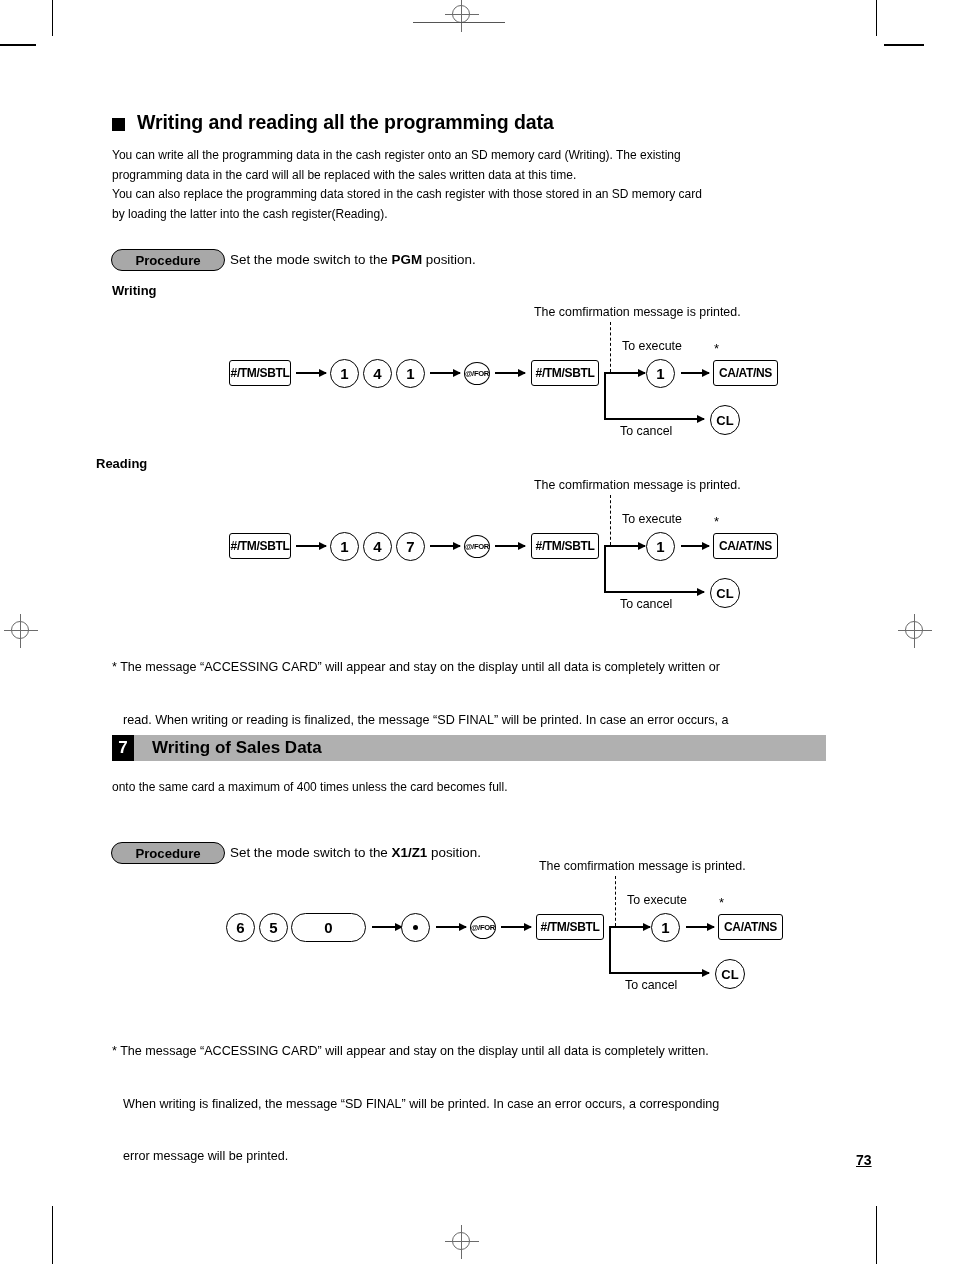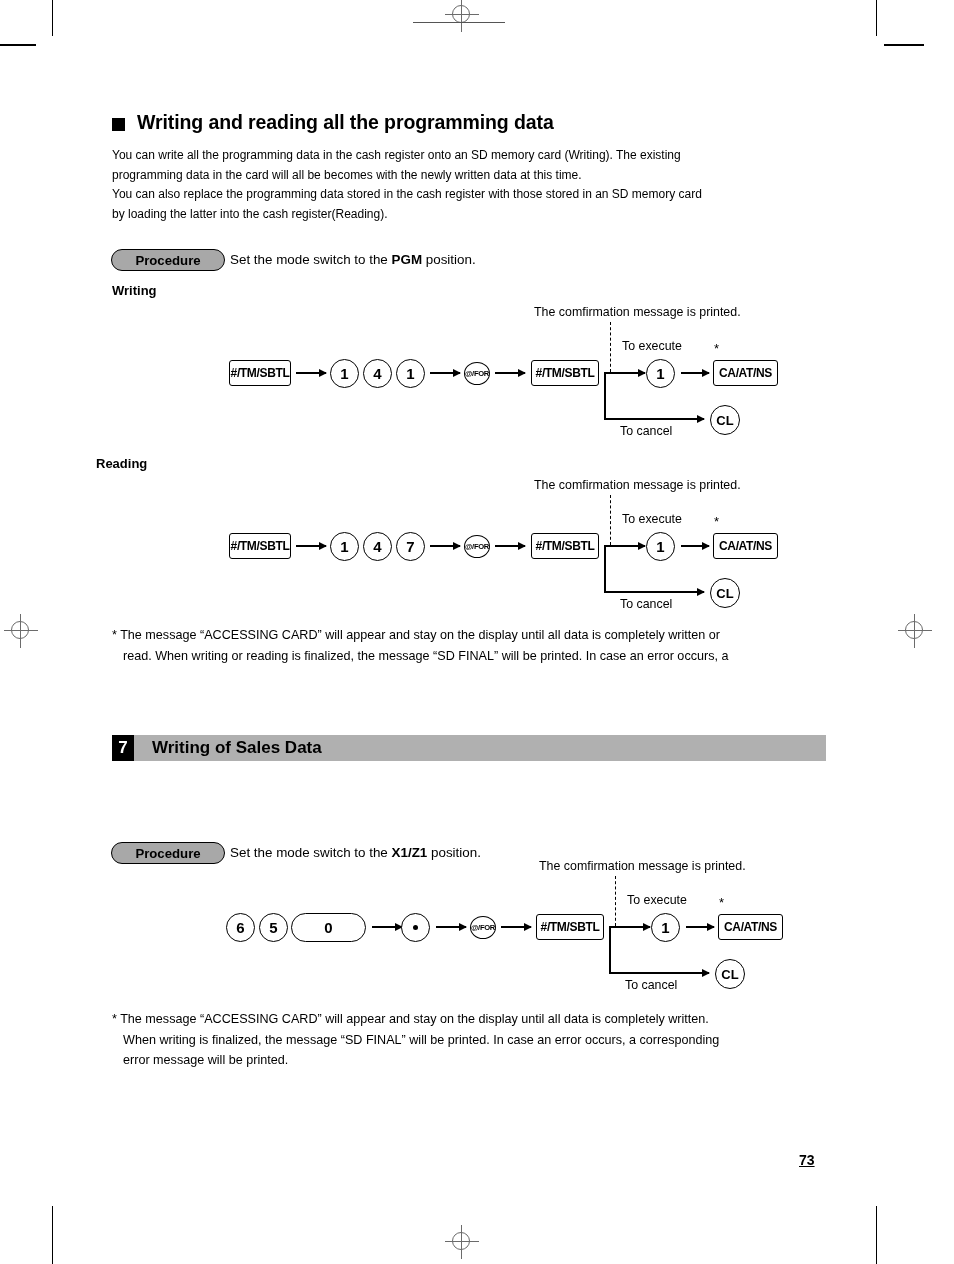--- a/index.html
+++ b/index.html
@@ -60,21 +60,21 @@
   }
   .sec-bar{
     position:absolute;height:26px;background:#b0b0b0;
   }
   .sec-title{
     position:absolute;font-size:17px;font-weight:bold;color:#000;
   }
 
   
   .note{position:absolute;font-size:12.6px;line-height:20.5px;}
-  .note div{white-space:nowrap;}
+  .note div{white-space:nowrap;margin-top:32px;}
   .note .ind{padding-left:11px;}
 
   .pageno{position:absolute;font-size:14px;font-weight:bold;}
 
   
   .diagram{position:absolute;}
   .key{
     position:absolute;box-sizing:border-box;border:1.5px solid #000;
     display:flex;align-items:center;justify-content:center;
     background:#fff;color:#000;font-weight:bold;line-height:1;
@@ -132,21 +132,21 @@
       <div class="ring"></div>
   </div>
 
   <div class="head-rule"></div>
 
   <div class="h-square"></div>
   <div class="h1">Writing and reading all the programming data</div>
 
   <div class="body-p" style="left:112px;top:146px;width:730px;">
     <div>You can write all the programming data in the cash register onto an SD memory card (Writing). The existing</div>
-    <div>programming data in the card will all be becomes with the newly written data at this time.</div>
+    <div>programming data in the card will all be replaced with the sales written data at this time.</div>
     <div>You can also replace the programming data stored in the cash register with those stored in an SD memory card</div>
     <div>by loading the latter into the cash register(Reading).</div>
   </div>
 
   <div class="proc" style="left:111px;top:249px;">
     <span>Procedure</span>
   </div>
   <div class="proc-text" style="left:230px;top:252px;">
     <span>Set the mode switch to the </span><b>PGM</b><span> position.</span>
   </div>
@@ -218,20 +218,21 @@
   <div class="note" style="left:112px;top:625px;width:740px;">
     <div>* The message “ACCESSING CARD” will appear and stay on the display until all data is completely written or</div>
     <div class="ind">read. When writing or reading is finalized, the message “SD FINAL” will be printed. In case an error occurs, a</div>
   </div>
 
   <div class="sec-num" style="left:112px;top:735px;">7</div>
   <div class="sec-bar" style="left:134px;top:735px;width:692px;"></div>
   <div class="sec-title" style="left:152px;top:738px;">Writing of Sales Data</div>
 
   <div class="body-p" style="left:112px;top:778px;width:730px;">
+    <div>onto the same card a maximum of 400 times unless the card becomes full.</div>
   </div>
 
   <div class="proc" style="left:111px;top:842px;">
     <span>Procedure</span>
   </div>
   <div class="proc-text" style="left:230px;top:845px;">
     <span>Set the mode switch to the </span><b>X1/Z1</b><span> position.</span>
   </div>
 
   <div class="diagram" style="left:0;top:0;">
@@ -265,15 +266,15 @@
 
     <div class="key circ" style="left:715px;top:959px;width:30px;height:30px;font-size:13px;">CL</div>
   </div>
 
   <div class="note" style="left:112px;top:1009px;width:740px;">
     <div>* The message “ACCESSING CARD” will appear and stay on the display until all data is completely written.</div>
     <div class="ind">When writing is finalized, the message “SD FINAL” will be printed. In case an error occurs, a corresponding</div>
     <div class="ind">error message will be printed.</div>
   </div>
 
-  <div class="pageno" style="left:799px;top:1152px;text-decoration:underline;">73</div>
+  <div class="pageno" style="left:856px;top:1152px;text-decoration:underline;">73</div>
 
 </div>
 
 </body></html>

